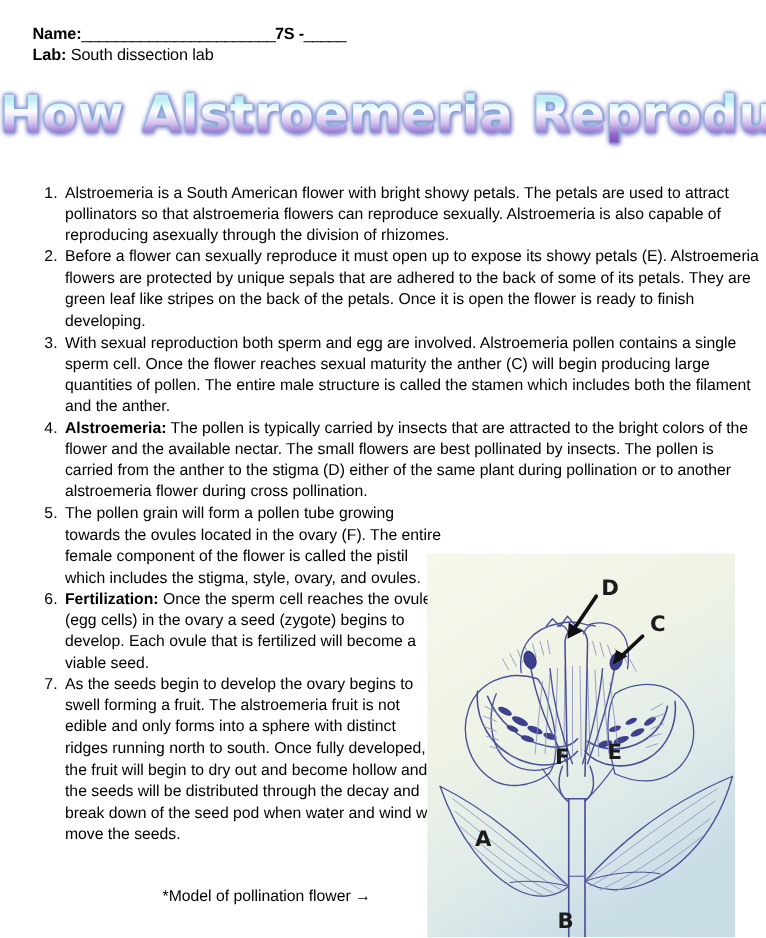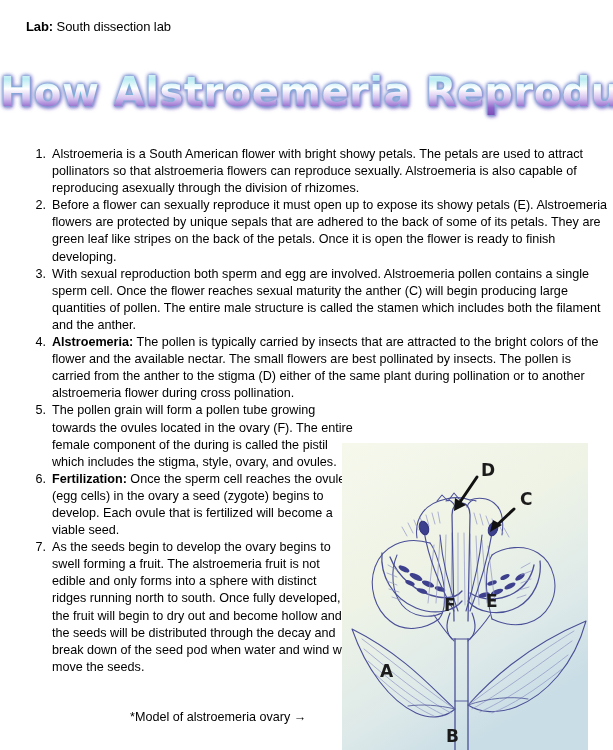--- a/index.html
+++ b/index.html
@@ -154,20 +154,23 @@
     font-size: 12.6px;
     line-height: 16px;
     white-space: nowrap;
   }
 </style>
 </head>
 <body>
 
 <div class="header">
   <div class="header-row">
+    <span class="hdr-label">Name:</span><span class="hdr-blank">_______________________</span><span class="hdr-section">7S -</span><span class="hdr-blank">_____</span>
+  </div>
+  <div class="header-row">
     <span class="hdr-label">Lab:</span>
     <span class="hdr-value">South dissection lab</span>
   </div>
 </div>
 
 <div class="title-wrap">
   <div class="title-art-shadow">How Alstroemeria Reproduce</div>
   <span class="title-art">How Alstroemeria Reproduce</span>
 </div>
 
@@ -178,31 +181,31 @@
   <li>
     <span class="lead"></span><span>Before a flower can sexually reproduce it must open up to expose its showy petals (E). Alstroemeria flowers are protected by unique sepals that are adhered to the back of some of its petals. They are green leaf like stripes on the back of the petals. Once it is open the flower is ready to finish developing.</span>
   </li>
   <li>
     <span class="lead"></span><span>With sexual reproduction both sperm and egg are involved. Alstroemeria pollen contains a single sperm cell. Once the flower reaches sexual maturity the anther (C) will begin producing large quantities of pollen. The entire male structure is called the stamen which includes both the filament and the anther.</span>
   </li>
   <li>
     <span class="lead">Alstroemeria:</span><span> The pollen is typically carried by insects that are attracted to the bright colors of the flower and the available nectar. The small flowers are best pollinated by insects. The pollen is carried from the anther to the stigma (D) either of the same plant during pollination or to another alstroemeria flower during cross pollination.</span>
   </li>
   <li class="narrow">
-    <span class="lead"></span><span>The pollen grain will form a pollen tube growing towards the ovules located in the ovary (F). The entire female component of the during is called the pistil which includes the stigma, style, ovary, and ovules.</span>
+    <span class="lead"></span><span>The pollen grain will form a pollen tube growing towards the ovules located in the ovary (F). The entire female component of the flower is called the pistil which includes the stigma, style, ovary, and ovules.</span>
   </li>
   <li class="narrow">
     <span class="lead">Fertilization:</span><span> Once the sperm cell reaches the ovules (egg cells) in the ovary a seed (zygote) begins to develop. Each ovule that is fertilized will become a viable seed.</span>
   </li>
   <li class="narrow">
     <span class="lead"></span><span>As the seeds begin to develop the ovary begins to swell forming a fruit. The alstroemeria fruit is not edible and only forms into a sphere with distinct ridges running north to south. Once fully developed, the fruit will begin to dry out and become hollow and the seeds will be distributed through the decay and break down of the seed pod when water and wind will move the seeds.</span>
   </li>
 </ol>
 
-<div class="caption">*Model of alstroemeria ovary →</div>
+<div class="caption">*Model of pollination flower →</div>
 
 <div class="photo">
   <svg width="246" height="307" viewBox="0 0 246 307">
     <defs>
       <linearGradient id="paperG" x1="0" y1="0" x2="0.5" y2="1">
         <stop offset="0%" stop-color="#f6f8ec"></stop>
         <stop offset="45%" stop-color="#eef3e6"></stop>
         <stop offset="78%" stop-color="#dde9e9"></stop>
         <stop offset="100%" stop-color="#c9dde6"></stop>
       </linearGradient>

